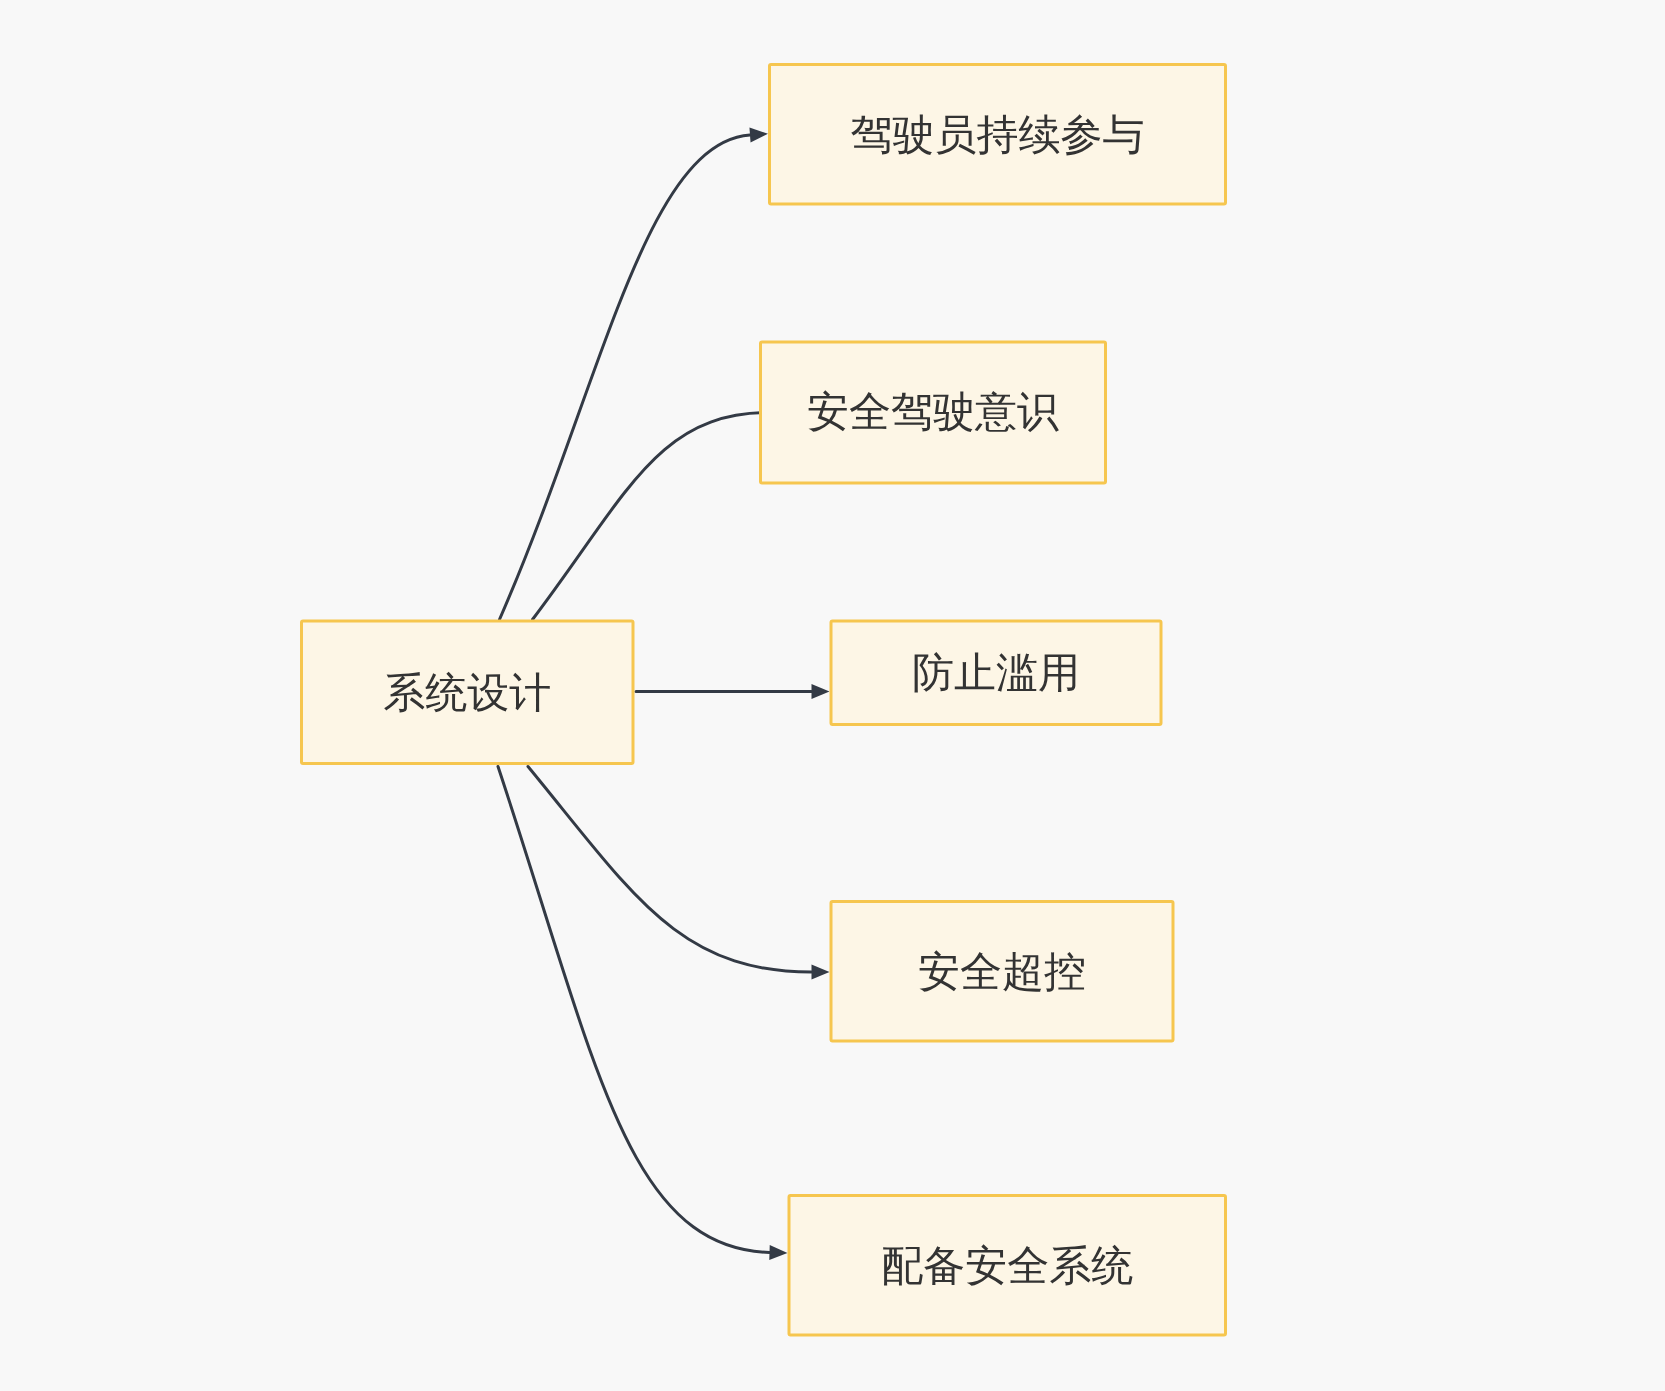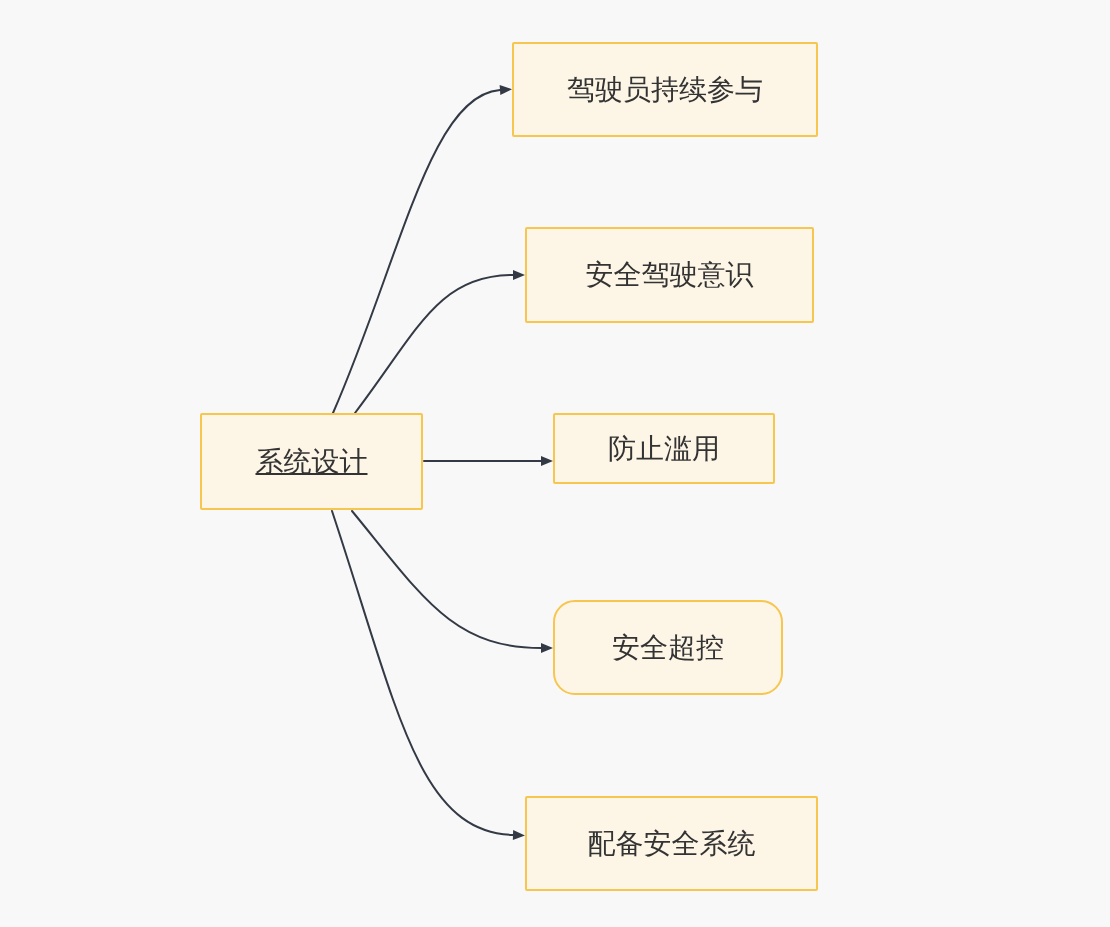--- a/index.html
+++ b/index.html
@@ -32,25 +32,25 @@
     color: #333333;
     font-size: 28px;
     display: flex;
     align-items: center;
     justify-content: center;
     white-space: nowrap;
     cursor: pointer;
     user-select: none;
   }
   
-  .node-root   { left: 200px; top: 413px; width: 223px; height: 97px; text-decoration: underline; }
+  .node-root   { left: 200px; top: 413px; width: 223px; height: 97px; }
   .node-c0     { left: 512px; top:  42px; width: 306px; height: 95px; }
-  .node-c1     { left: 525px; top: 227px; width: 289px; height: 96px; justify-content: center; }
+  .node-c1     { left: 506px; top: 227px; width: 232px; height: 96px; justify-content: center; }
   .node-c2     { left: 553px; top: 413px; width: 222px; height: 71px; }
-  .node-c3     { left: 553px; top: 600px; width: 230px; height: 95px; border-radius: 22px; }
+  .node-c3     { left: 553px; top: 600px; width: 230px; height: 95px; }
   .node-c4     { left: 525px; top: 796px; width: 293px; height: 95px; }
 </style>
 </head>
 <body>
 
 <div class="canvas">
 
   <svg class="edges-layer" width="1110" height="927" viewBox="0 0 1110 927" xmlns="http://www.w3.org/2000/svg">
     <defs>
       <marker id="arrowhead" markerWidth="14" markerHeight="12" refX="1" refY="6" orient="auto" markerUnits="userSpaceOnUse">

